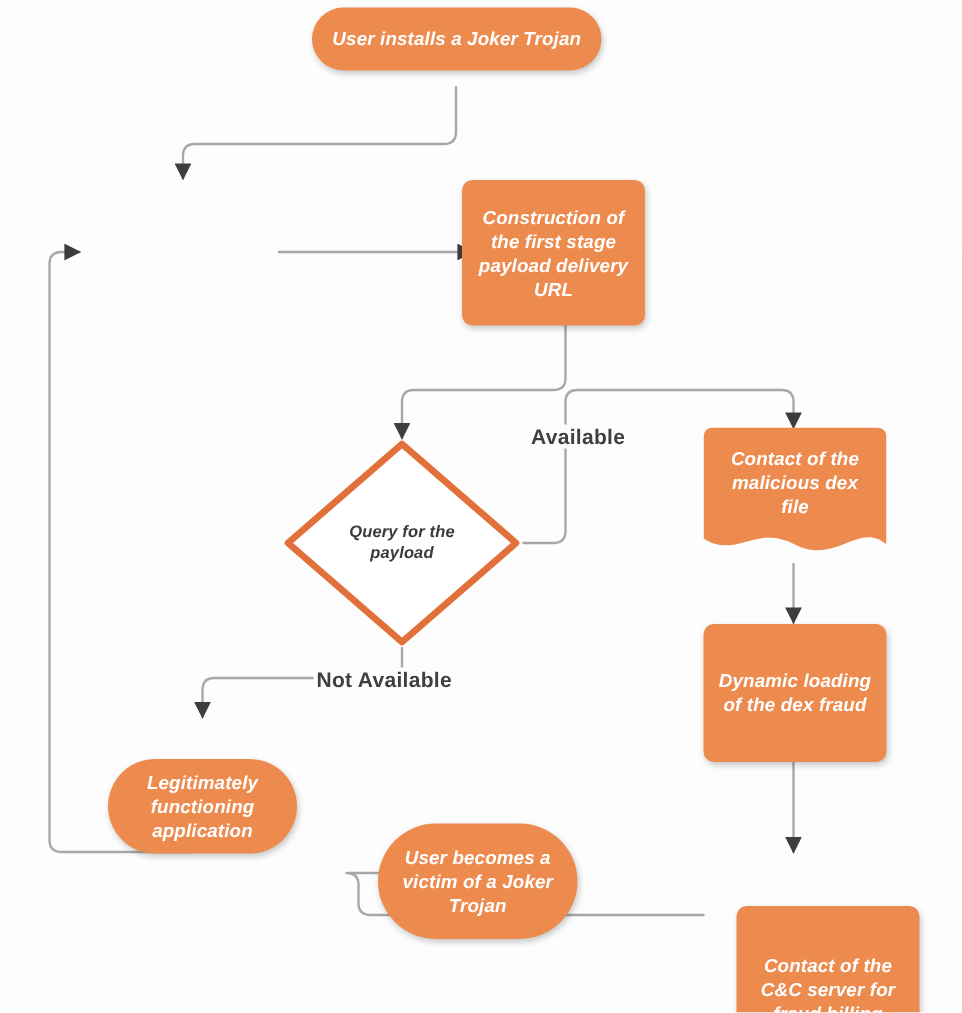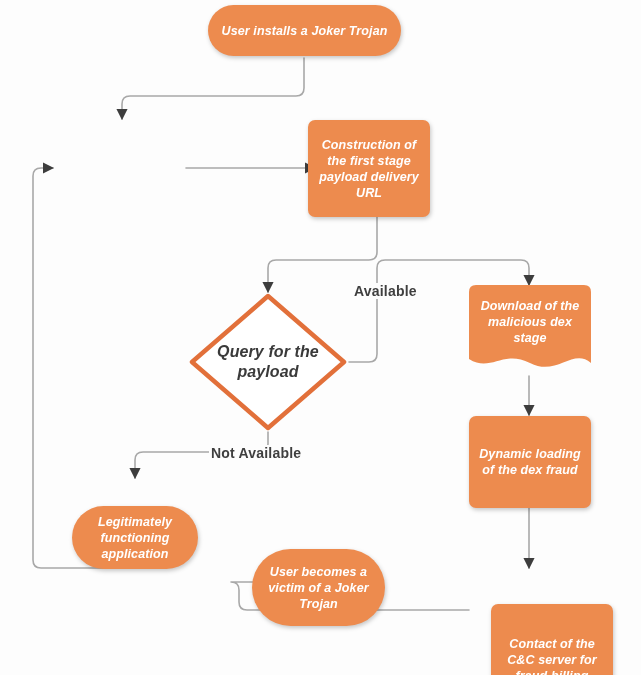--- a/index.html
+++ b/index.html
@@ -66,21 +66,21 @@
     width: 100%;
     box-sizing: border-box;
     transform: translateY(-9px);
   }
   .node.diamond {
     background: transparent;
     filter: none;
     color: #3a3a3a;
     font-style: italic;
     font-weight: bold;
-    font-size: 16px;
+    font-size: 11px;
   }
   .diamond-shape {
     position: absolute;
     left: 0; top: 0;
     width: 100%; height: 100%;
     z-index: 1;
   }
   .diamond-label {
     position: relative;
     z-index: 2;
@@ -128,21 +128,21 @@
       <path d="M 529 508 L 529 568" marker-end="url(#arrow)"></path>
 
       <path d="M 469 610 L 247 610 Q 239 610 239 602 L 239 590 Q 239 582 231 582 L 370 582" marker-end="url(#arrow)"></path>
 
       <path d="M 469 610 L 414 610 Q 406 610 406 602 L 406 590 Q 406 582 398 582 L 372 582" marker-end="url(#arrow)" stroke="#fdfdfd" stroke-width="0"></path>
 
       <path d="M 135 541 L 135 560 Q 135 568 127 568 L 41 568 Q 33 568 33 560 L 33 176 Q 33 168 41 168 L 53 168" marker-end="url(#arrow)"></path>
     </g>
   </svg>
 
-  <div class="node stadium" style="left:208px; top:5px; width:193px; height:51px;">
+  <div class="node stadium" style="left:208px; top:5px; width:193px; height:42px;">
     <span>User installs a Joker Trojan</span>
   </div>
 
 
   <div class="node rect" style="left:308px; top:120px; width:122px; height:97px;">
     <span>Construction of the first stage payload delivery URL</span>
   </div>
 
   <div class="node diamond" style="left:188px; top:292px; width:160px; height:140px;">
     <svg class="diamond-shape" viewBox="0 0 160 140" xmlns="http://www.w3.org/2000/svg">
@@ -151,21 +151,21 @@
     <span class="diamond-label">Query for the payload</span>
   </div>
 
   <div class="node doc" style="left:469px; top:285px; width:122px; height:92px;">
     <svg class="doc-inner" viewBox="0 0 122 92" preserveAspectRatio="none" xmlns="http://www.w3.org/2000/svg">
       <path d="M 7 0 L 115 0 Q 122 0 122 7 L 122 78
                C 104 62, 88 92, 61 78
                C 34 64, 22 88, 0 74
                L 0 7 Q 0 0 7 0 Z" fill="#ed8b4e"></path>
     </svg>
-    <span class="doc-label">Download of the malicious dex stage</span>
+    <span class="doc-label">Contact of the malicious dex file</span>
   </div>
 
   <div class="node rect" style="left:469px; top:416px; width:122px; height:92px;">
     <span>Dynamic loading of the dex fraud</span>
   </div>
 
   <div class="node rect" style="left:491px; top:568px; width:122px; height:112px;margin-top:36px;">
     <span>Contact of the C&amp;C server for fraud billing</span>
   </div>
 

